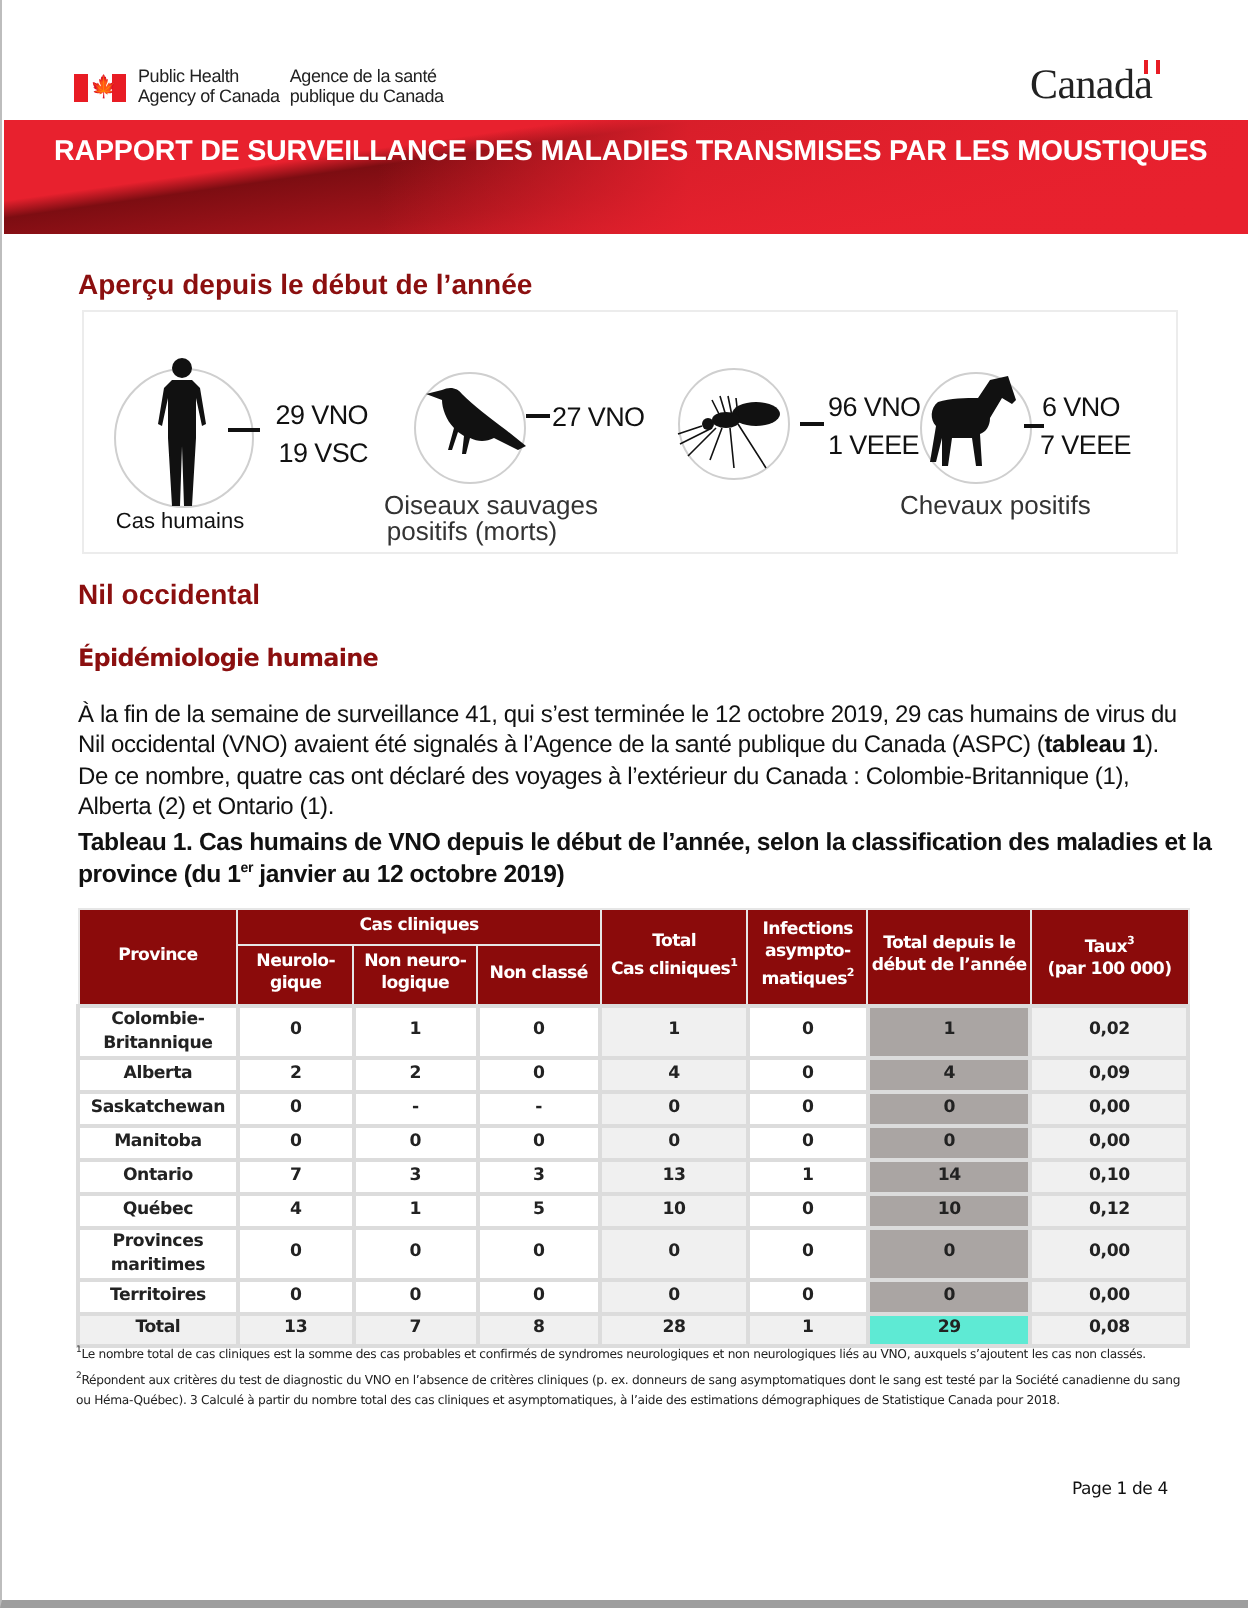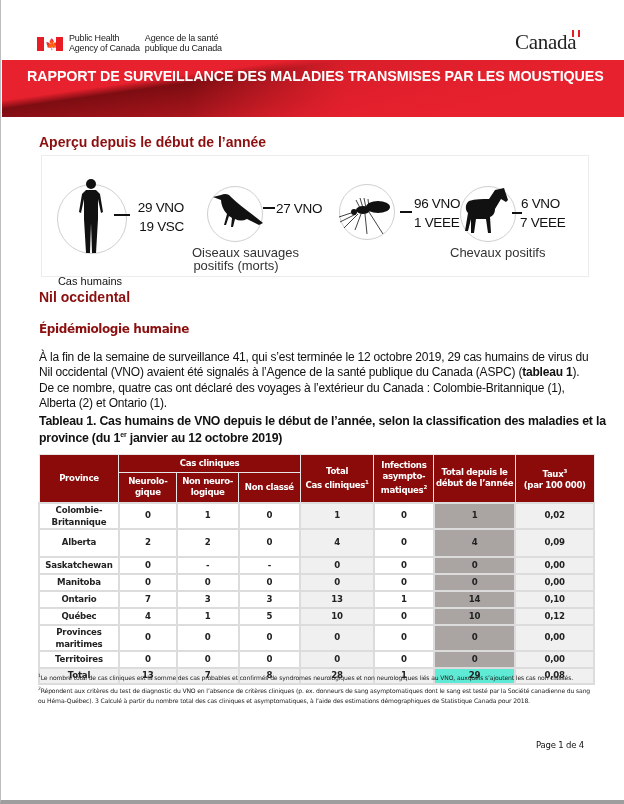--- a/index.html
+++ b/index.html
@@ -109,21 +109,21 @@
     <div class="circle" style="left:15px;top:28px;width:68px;height:68px;"></div>
     <svg style="position:absolute;left:27px;top:22px;" width="44" height="78" viewBox="0 0 44 78">
       <circle cx="22" cy="6" r="5" fill="#111"></circle>
       <path d="M17 12 h10 l4 4 l3 18 l-2 1 l-3 -14 v20 l-2 34 h-4 l-1 -30 l-1 30 h-4 l-2 -34 v-20 l-3 14 l-2 -1 l3 -18 z" fill="#111"></path>
     </svg>
     <div class="dash" style="left:72px;top:58px;width:16px;"></div>
     <div class="ov-val" style="left:92px;top:42px;width:50px;">
       <div>29 VNO</div>
       <div>19 VSC</div>
     </div>
-    <div class="ov-cap big" style="left:10px;top:119px;width:76px;">Cas humains</div>
+    <div class="ov-cap big" style="left:10px;top:99px;width:76px;">Cas humains</div>
 
     <div class="circle" style="left:165px;top:30px;width:54px;height:54px;"></div>
     <svg style="position:absolute;left:169px;top:33px;" width="54" height="40" viewBox="0 0 54 40">
       <path d="M2 8 l8 -2 c4 -2 8 -1 10 2 c6 6 14 12 22 18 l10 8 l-4 2 l-12 -6 c-4 2 -8 2 -12 0 l-2 8 l-2 0 l1 -9 l-3 -2 l-3 9 l-2 0 l3 -11 c-4 -4 -6 -10 -6 -14 z" fill="#111"></path>
     </svg>
     <div class="dash" style="left:221px;top:51px;width:12px;height:1.5px;"></div>
     <div class="ov-val" style="left:234px;top:43px;width:50px;text-align:left;">27 VNO</div>
     <div class="ov-cap" style="left:150px;top:90px;width:88px;">
       <div>Oiseaux sauvages</div>
       <div>positifs (morts)</div>
@@ -190,21 +190,21 @@
         <tr style="height: 26px;">
           <td class="prov" style="line-height: 12px;"><span>Colombie-</span><br><span>Britannique</span></td>
           <td class="w">0</td>
           <td class="w">1</td>
           <td class="w">0</td>
           <td class="g">1</td>
           <td class="w">0</td>
           <td class="d">1</td>
           <td class="g">0,02</td>
         </tr>
-        <tr style="height: 28px;">
+        <tr style="height: 17px;">
           <td class="prov"><span>Alberta</span></td>
           <td class="w">2</td>
           <td class="w">2</td>
           <td class="w">0</td>
           <td class="g">4</td>
           <td class="w">0</td>
           <td class="d">4</td>
           <td class="g">0,09</td>
         </tr>
         <tr style="height: 17px;">

